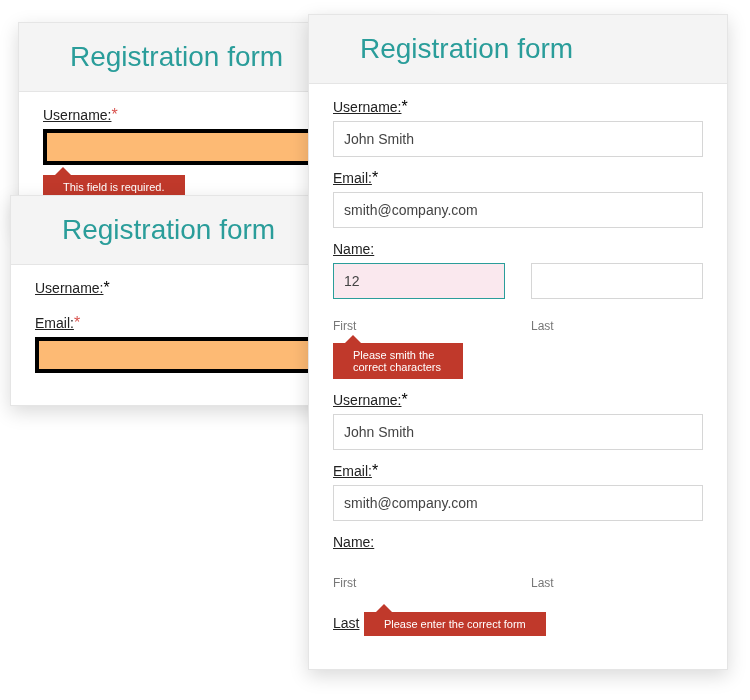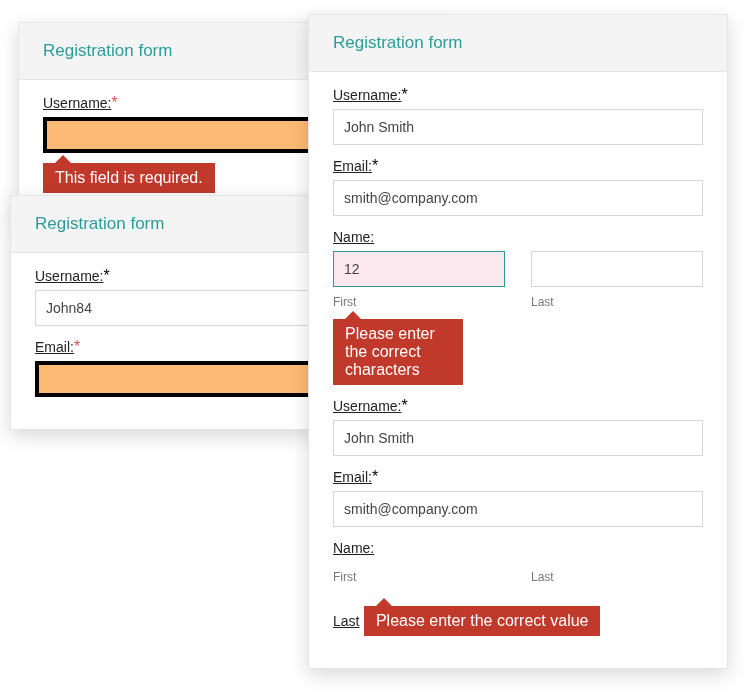--- a/index.html
+++ b/index.html
@@ -18,22 +18,23 @@
     border: 1px solid #e5e5e5;
     box-shadow: 0 6px 18px rgba(0,0,0,0.15);
   }
   .card-header {
     background: #f4f4f4;
     border-bottom: 1px solid #e5e5e5;
     padding: 18px 24px;
   }
   .card-title {
     color: #2a9d9a;
-    font-size: 17px;
+    font-size: 28px;
     font-weight: 400;
+    margin-left: 27px;
   }
   .card-body {
     padding: 14px 24px 20px 24px;
   }
 
   .field { margin-bottom: 12px; }
   .field-label {
     font-size: 14px;
     color: #222;
     display: inline-block;
@@ -56,30 +57,30 @@
     background: #fdba74;
     text-align: right;
   }
   .input.focus-state {
     border: 1px solid #2a9d9a;
     background: #fae8ee;
   }
   .sublabel {
     font-size: 12px;
     color: #777;
-    margin-top: 8px;
+    margin-top: 20px;
   }
 
   .error-tooltip {
     position: relative;
     display: inline-block;
     background: #c0392b;
     color: #fff;
-    font-size: 16px;
-    padding: 6px 12px;
+    font-size: 11px;
+    padding: 6px 20px;
     margin-top: 10px;
     max-width: 240px;
   }
   .error-tooltip.small { max-width: 130px; }
   .error-tooltip::before {
     content: "";
     position: absolute;
     top: -8px;
     left: 12px;
     border-left: 8px solid transparent;
@@ -111,21 +112,20 @@
   </div>
 </div>
 
 <div class="card" id="card2">
   <div class="card-header">
     <div class="card-title">Registration form</div>
   </div>
   <div class="card-body">
     <div class="field">
       <span class="field-label">Username:</span><span>*</span>
-      <input class="input" type="text" value="John84" style="">
     </div>
     <div class="field">
       <span class="field-label">Email:</span><span class="req">*</span>
       <input class="input error-state" type="text" value="email" style="">
     </div>
   </div>
 </div>
 
 <div class="card" id="card3">
   <div class="card-header">
@@ -140,21 +140,21 @@
     <div class="field">
       <span class="field-label">Email:</span><span>*</span>
       <input class="input" type="text" value="smith@company.com" style="">
     </div>
     <div class="field">
       <span class="field-label">Name:</span>
       <div class="row">
         <div class="col">
           <input class="input focus-state" type="text" value="12" style="">
           <div class="sublabel">First</div>
-          <div class="error-tooltip small">Please enter the correct characters</div>
+          <div class="error-tooltip small">Please smith the correct characters</div>
         </div>
         <div class="col">
           <input class="input" type="text" value="" style="">
           <div class="sublabel">Last</div>
         </div>
       </div>
     </div>
 
     <div class="field" style="margin-top:10px">
       <span class="field-label">Username:</span><span>*</span>
@@ -170,17 +170,17 @@
         <div class="col">
           <div class="sublabel">First</div>
         </div>
         <div class="col">
           <div class="sublabel">Last</div>
         </div>
       </div>
     </div>
     <div class="field">
       <span class="field-label">Last</span>
-      <div class="error-tooltip">Please enter the correct value</div>
+      <div class="error-tooltip">Please enter the correct form</div>
     </div>
 
   </div>
 </div>
 
 </body></html>

